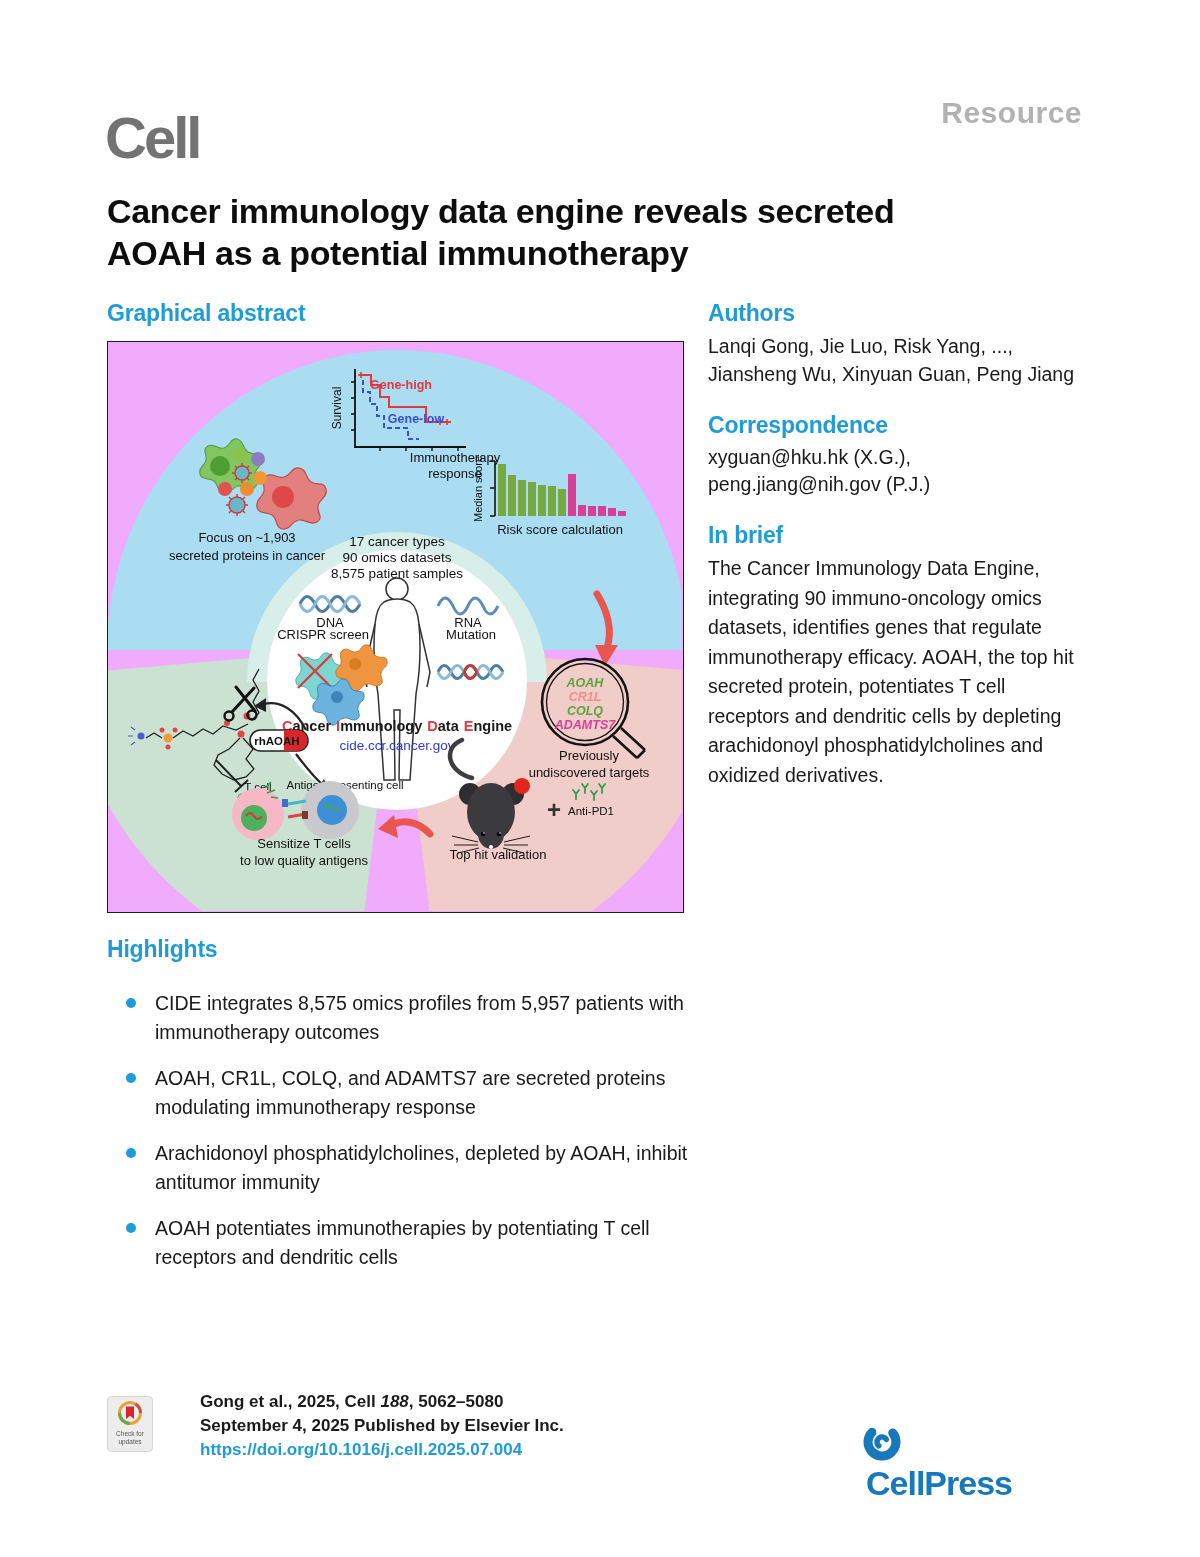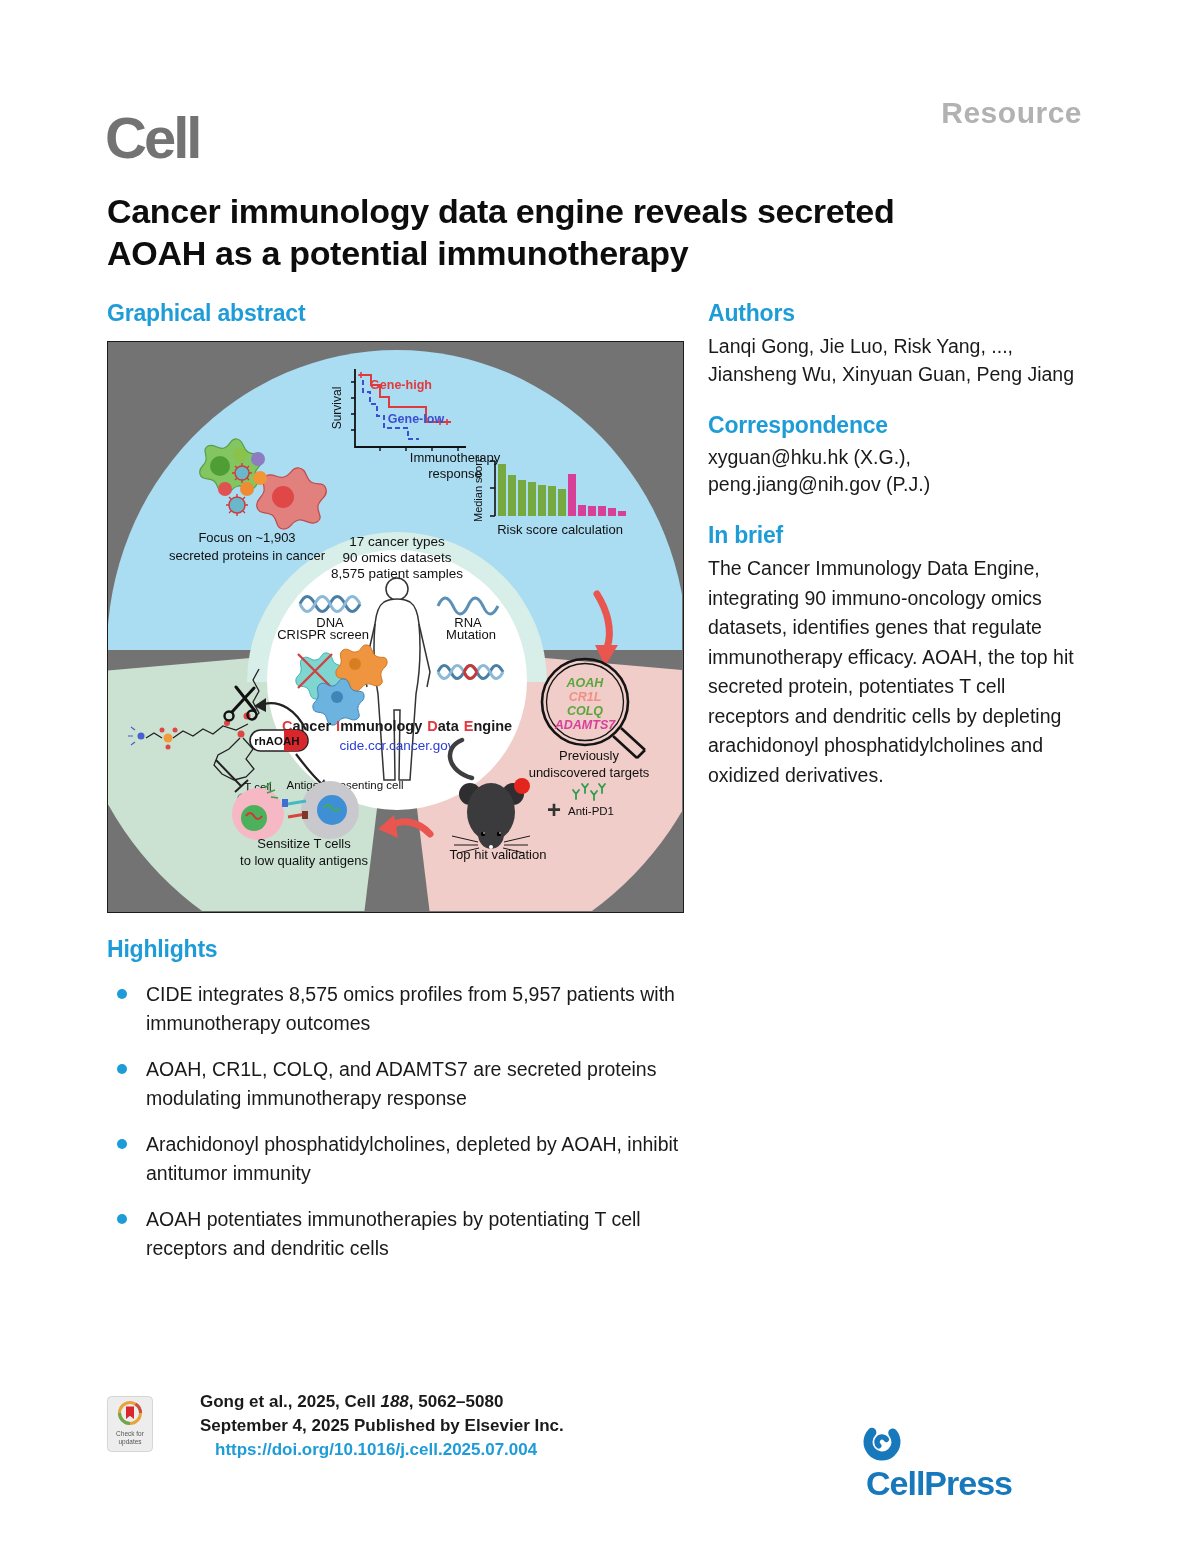--- a/index.html
+++ b/index.html
@@ -4,36 +4,36 @@
 <style>
   html,body{margin:0;padding:0;background:#ffffff;}
   .page{position:relative;width:1200px;height:1557px;background:#fff;overflow:hidden;
         font-family:"Liberation Sans",sans-serif;color:#1a1a1a;}
   .abs{position:absolute;}
   .journal-logo{left:105px;top:104px;font-size:58px;font-weight:bold;color:#737373;letter-spacing:-3px;}
   .article-type{right:118px;top:96px;font-size:30px;font-weight:bold;color:#b2b2b2;letter-spacing:0.5px;}
   .title{left:107px;top:190px;width:980px;font-size:34px;font-weight:bold;line-height:42px;letter-spacing:-0.3px;color:#0d0d0d;}
   .sec-head{font-size:23px;font-weight:bold;color:#1e9cd8;letter-spacing:-0.2px;}
   .ga-head{left:107px;top:300px;}
-  .ga-box{left:107px;top:341px;width:577px;height:572px;border:1.5px solid #1c1c1c;background:#737373;box-sizing:border-box;}
+  .ga-box{left:107px;top:341px;width:577px;height:572px;border:1.5px solid #1c1c1c;background:#f0abfc;box-sizing:border-box;}
   .ga-box svg{display:block;}
   .rcol{left:708px;width:382px;}
   .authors-head{top:300px;}
   .authors-text{top:332px;font-size:19.5px;line-height:28px;}
   .corr-head{top:412px;}
   .corr-text{top:444px;font-size:19.5px;line-height:27px;}
   .brief-head{top:522px;}
   .brief-text{top:554px;font-size:19.5px;line-height:29.5px;}
   .hl-head{left:107px;top:936px;text-align:right;}
-  .hl-list{left:107px;top:972px;width:590px;margin:8px;padding:0;list-style:none;}
+  .hl-list{left:107px;top:972px;width:590px;margin:17px;padding:0;list-style:none;}
   .hl-item{display:flex;margin-bottom:17px;font-size:19.5px;line-height:29px;}
   .hl-dot{flex:0 0 auto;width:10px;height:10px;border-radius:50%;background:#1e9cd8;margin:9px 19px 0 2px;}
   .footer-badge{left:107px;top:1396px;}
   .footer-cit{left:200px;top:1390px;font-size:17px;line-height:24px;font-weight:bold;}
-  .doi a{color:#1e9cd8;text-decoration:none;margin-left:15px;}
+  .doi a{color:#1e9cd8;text-decoration:none;}
   .vol-italic{font-style:italic;}
   .cellpress{left:860px;top:1420px;display:flex;align-items:flex-start;flex-direction:column;}
   .cellpress-text{font-size:34px;font-weight:bold;color:#1878bc;letter-spacing:-1px;margin-left:6px;}
   svg text{font-family:"Liberation Sans",sans-serif;}
 </style>
 </head>
 <body>
 
 <div class="page">
 

